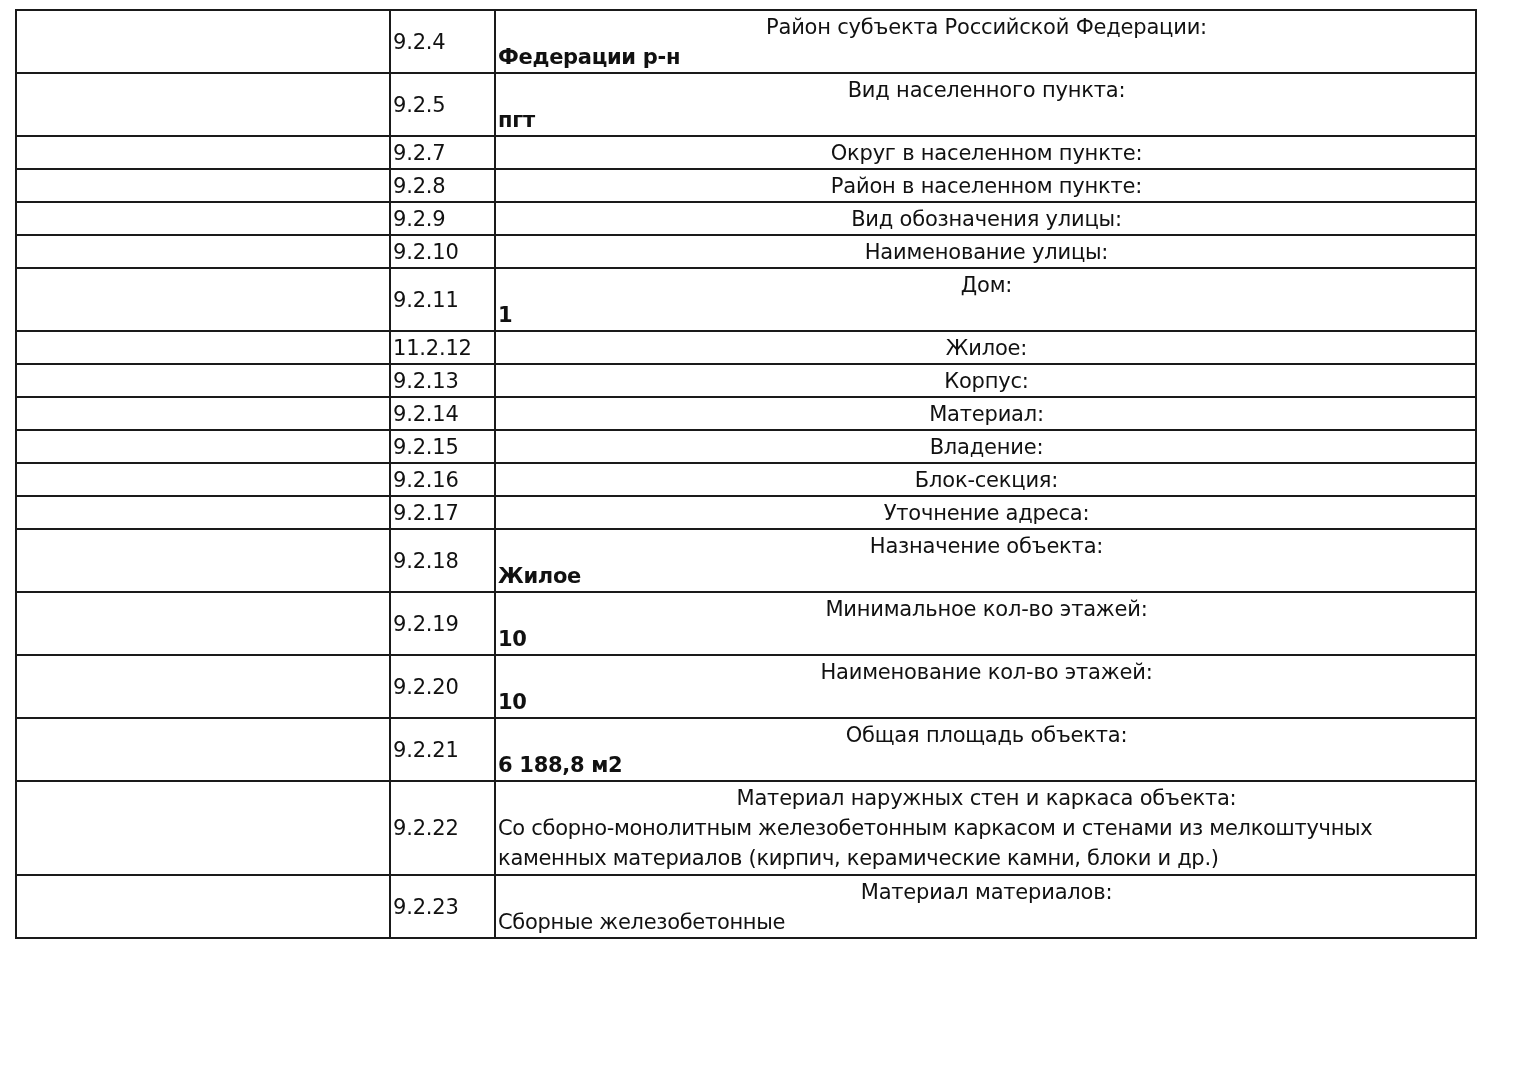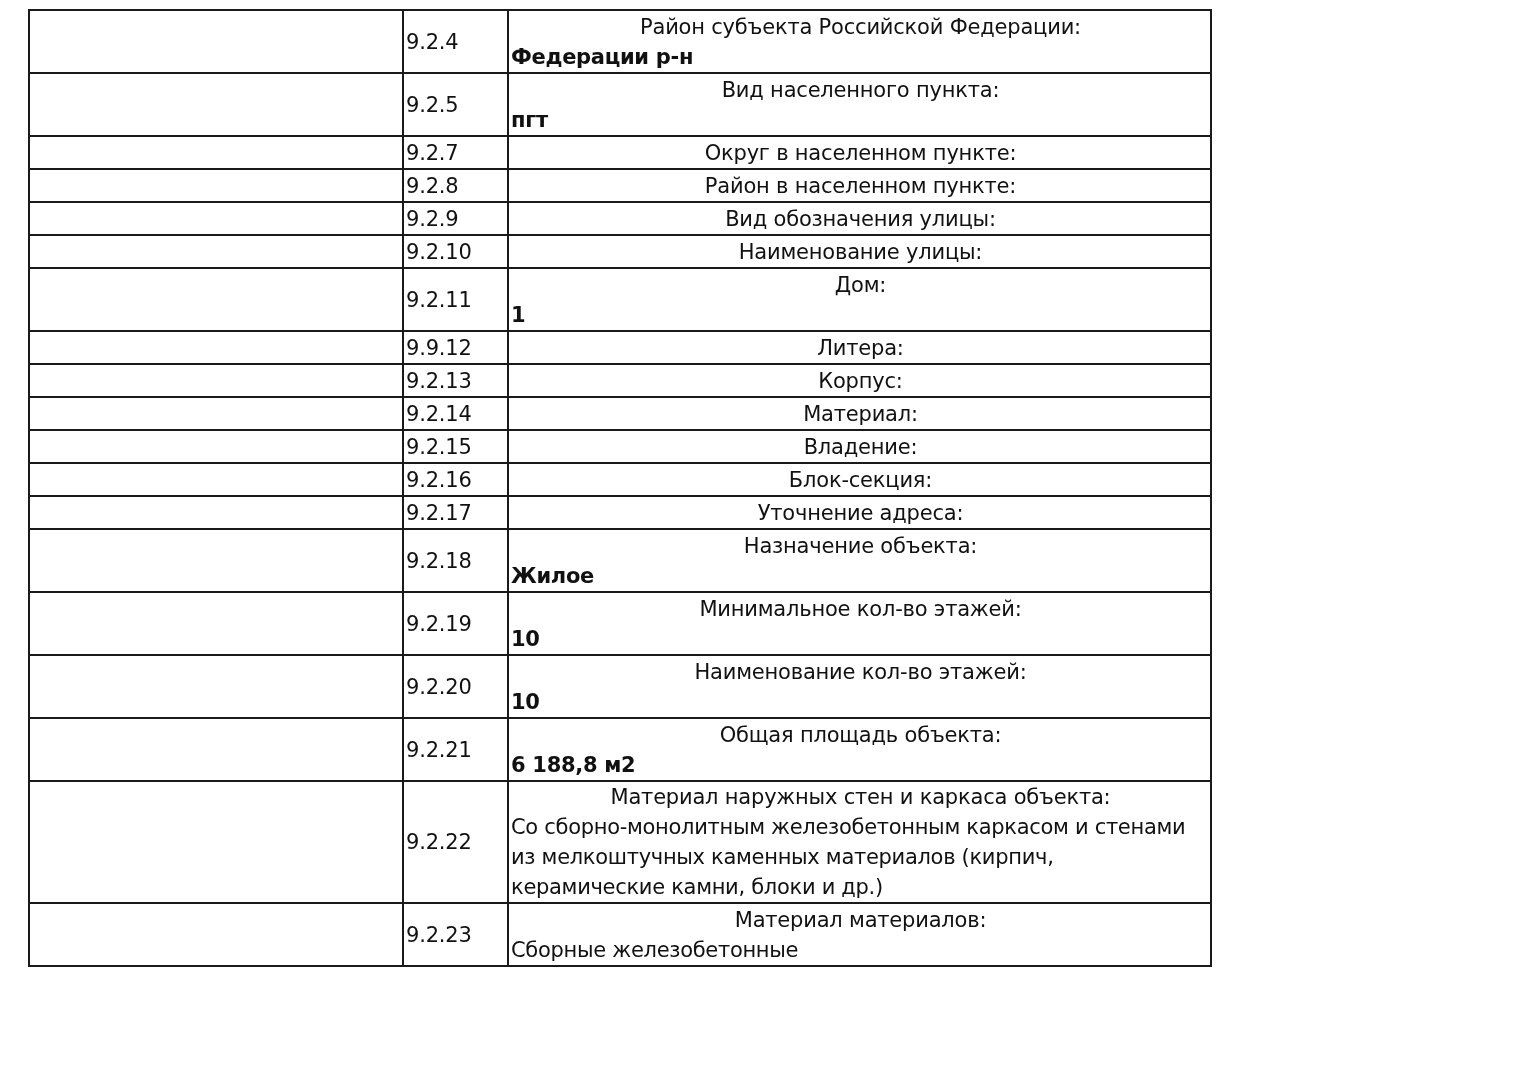--- a/index.html
+++ b/index.html
@@ -1,20 +1,20 @@
 <!DOCTYPE html>
 <html><head>
 <meta charset="utf-8">
 <style>
   html, body { margin: 0; padding: 0; background: #ffffff; }
   body { width: 1529px; height: 1080px; position: relative; overflow: hidden;
          font-family: "DejaVu Sans", sans-serif; color: #111; }
   table.doc {
-    position: absolute; left: 28px; top: 9px;
-    width: 1184px; border-collapse: collapse; table-layout: fixed;
+    position: absolute; left: 15px; top: 9px;
+    width: 1462px; border-collapse: collapse; table-layout: fixed;
   }
   table.doc td {
     border: 2px solid #1a1a1a; vertical-align: middle; padding: 0 0 0 2px;
     font-size: 21px; line-height: 30px; letter-spacing: -0.2px;
   }
   col.c1 { width: 374px; }
   col.c2 { width: 105px; }
   col.c3 { width: auto; }
   tr.single td { height: 31px; border-radius: 11px; }
   tr.double td { height: 61px; }
@@ -81,23 +81,23 @@
     <tr class="double">
       <td></td>
       <td class="code">9.2.11</td>
       <td>
         <span class="label">Дом:</span>
         <span class="value">1</span>
       </td>
     </tr>
     <tr class="single">
       <td></td>
-      <td class="code">9.9.12</td>
+      <td class="code">11.2.12</td>
       <td>
-        <span class="label">Литера:</span>
+        <span class="label">Жилое:</span>
       </td>
     </tr>
     <tr class="single">
       <td></td>
       <td class="code">9.2.13</td>
       <td>
         <span class="label">Корпус:</span>
       </td>
     </tr>
     <tr class="single">

